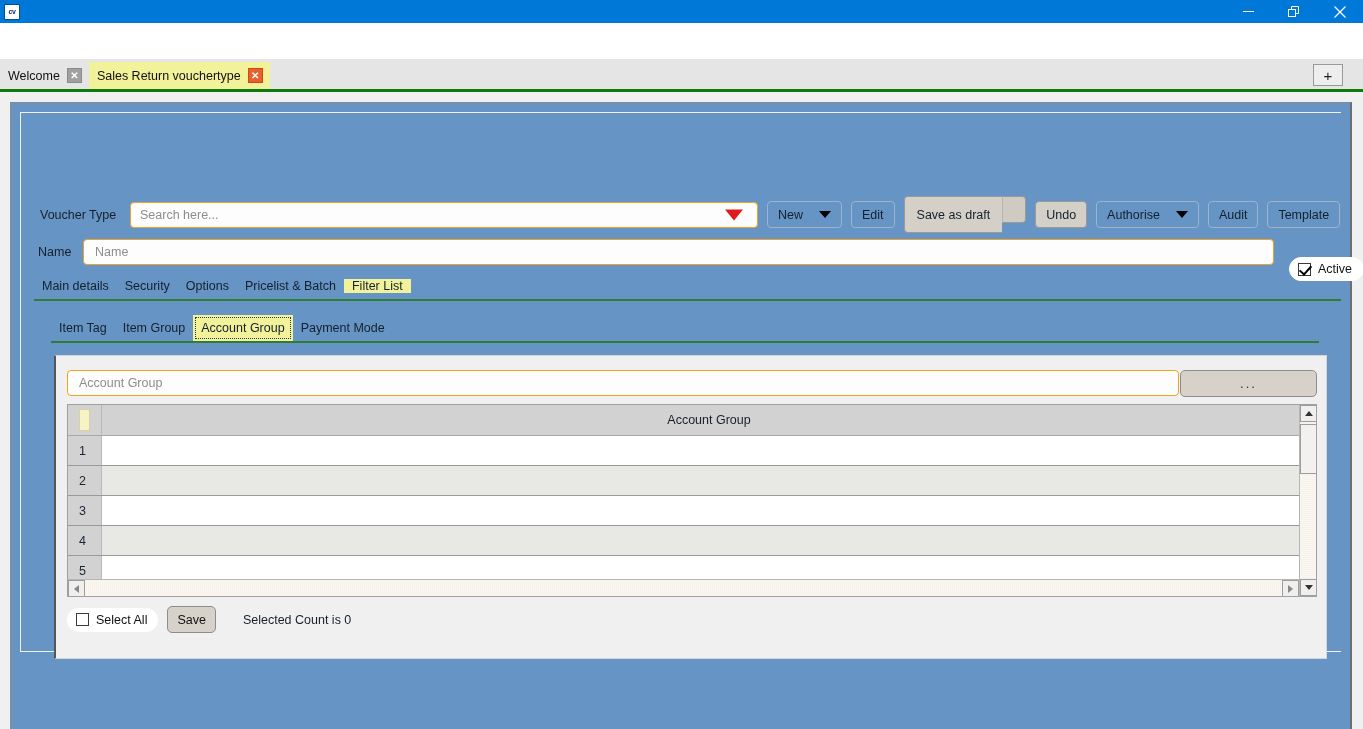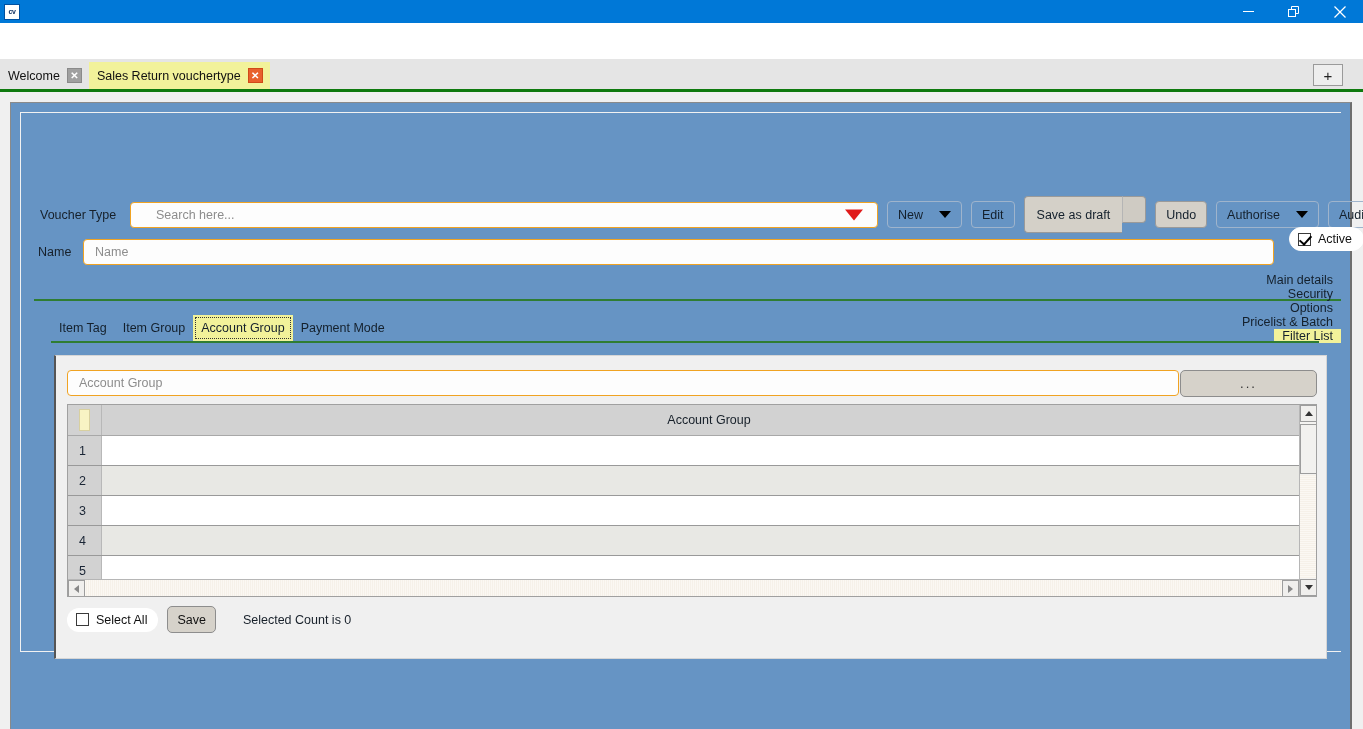--- a/index.html
+++ b/index.html
@@ -127,26 +127,26 @@
   }
   #row-voucher { left: 29px; top: 93px; }
   .field-label {
     font-size: 12.5px;
     color: #17202a;
     white-space: nowrap;
   }
   #lbl-voucher { width: 90px; }
   .search-box {
     position: relative;
-    width: 748px; height: 26px;
+    width: 628px; height: 26px;
     background: #fdfdfd;
     border: 1px solid #f0a323;
     border-radius: 4px;
     display: flex; align-items: center;
-    padding-left: 25px;
+    padding-left: 9px;
   }
   .ph { color: #8d8d8d; font-size: 12.5px; }
   #search-arrow {
     position: absolute;
     right: 14px; top: 50%;
     transform: translateY(-50%);
     width: 0; height: 0;
     border-left: 9px solid transparent;
     border-right: 9px solid transparent;
     border-top: 11px solid #e01b1b;
@@ -201,21 +201,21 @@
   .name-box {
     width: 1191px; height: 26px;
     background: #fdfdfd;
     border: 1px solid #f0a323;
     border-radius: 4px;
     display: flex; align-items: center;
     padding-left: 11px;
   }
   #active-wrap {
     position: absolute;
-    left: 1278px; top: 124px;
+    left: 1278px; top: 154px;
     height: 24px;
     background: #ffffff;
     border-radius: 12px;
     display: flex; align-items: center;
     padding: 0 11px 0 8px;
     border: 1px solid #ffffff;
   }
   .cb {
     width: 13px; height: 13px;
     border: 1px solid #3a3a3a;
@@ -235,23 +235,22 @@
   }
   #active-label { font-size: 12.5px; color: #111; }
 
   
   #tabrow1 {
     position: absolute;
     left: 23px; top: 170px;
     right: 9px;
     height: 28px;
     display: flex;
-    align-items: flex-end;
+    align-items: center;
     border-bottom: 2px solid #2f7d32;
-    flex-direction: column;
   }
   #tabrow2 {
     position: absolute;
     left: 40px; top: 212px;
     right: 31px;
     height: 28px;
     display: flex;
     align-items: stretch;
     border-bottom: 2px solid #2f7d32;
   }

